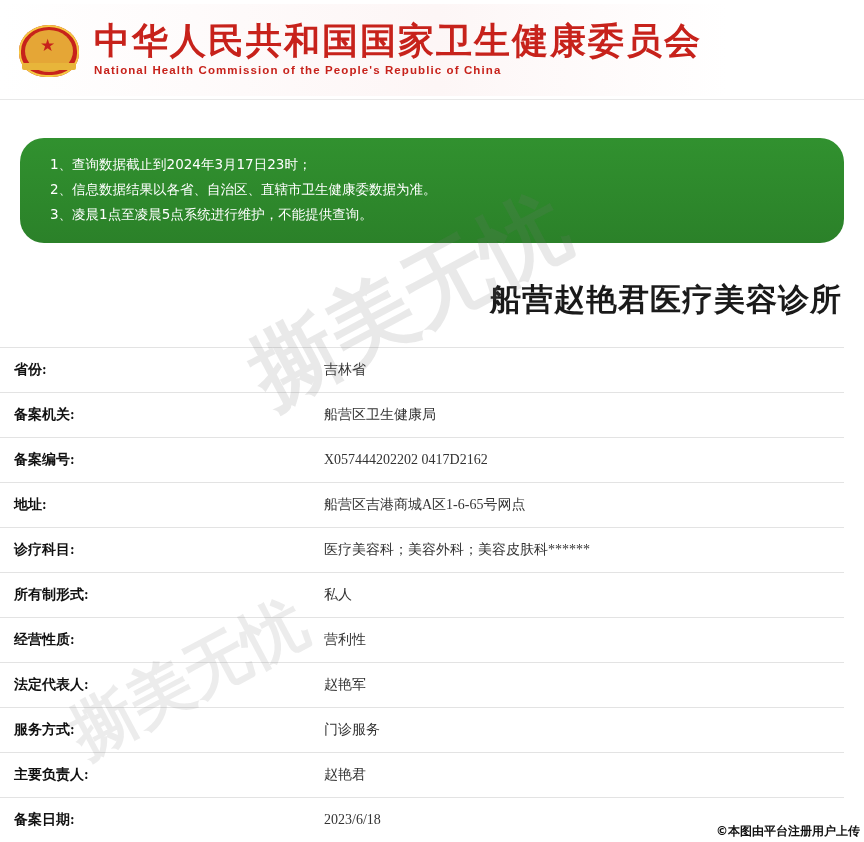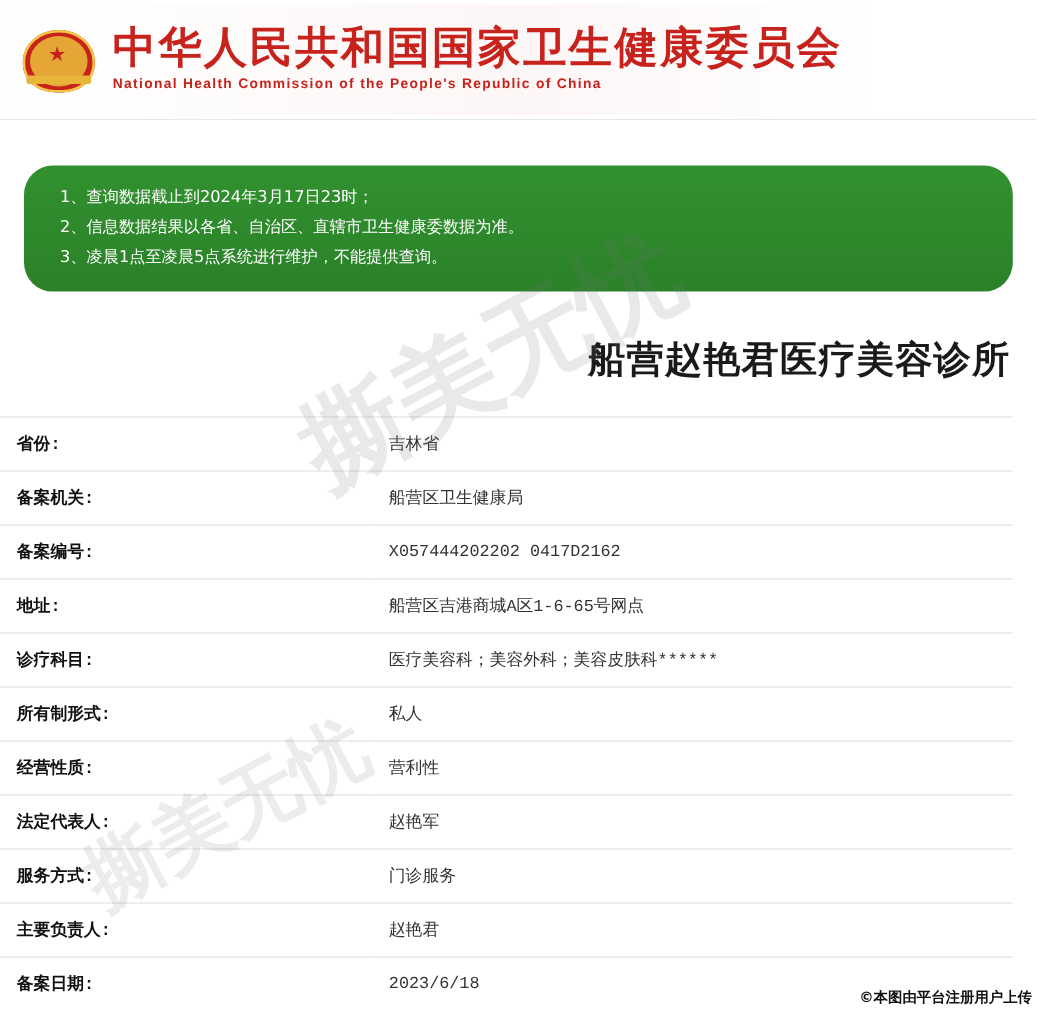--- a/index.html
+++ b/index.html
@@ -118,21 +118,21 @@
     font-size: 31px;
     font-weight: bold;
     color: #1a1a1a;
     letter-spacing: 1px;
   }
 
   
   .info-table {
     width: 844px;
     border-collapse: collapse;
-    font-family: Liberation Mono, monospace;
+    font-family: Liberation Serif, serif;
     position: relative;
     z-index: 2;
   }
   .info-table tr { border-top: 1px solid #e3e3e3; }
   .info-table tr:last-child { border-bottom: 1px solid #e3e3e3; }
   .info-table td {
     padding: 13px 0 13px 14px;
     font-size: 14px;
     color: #222;
     vertical-align: middle;

